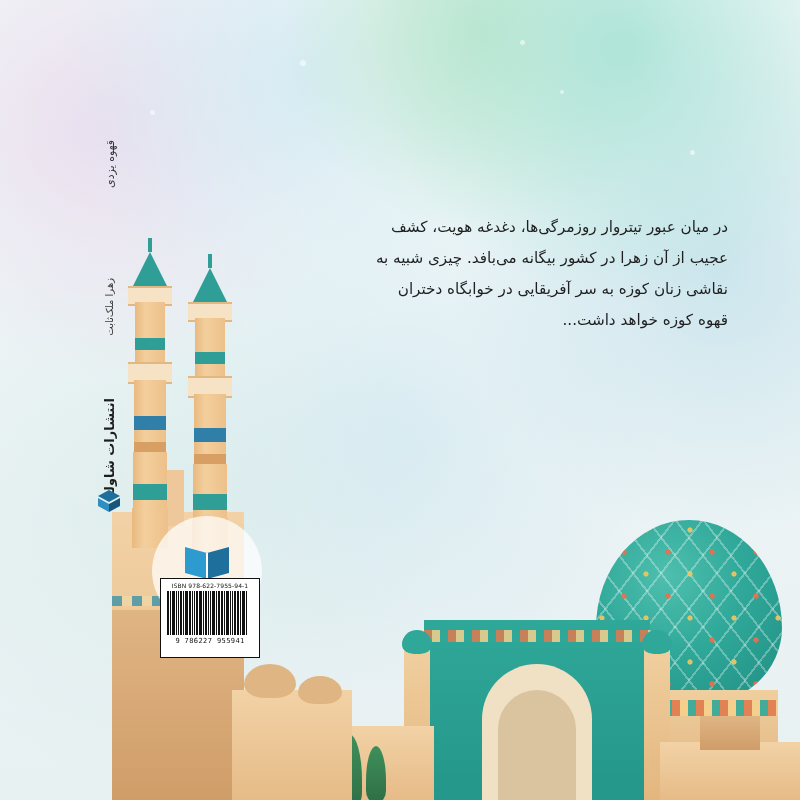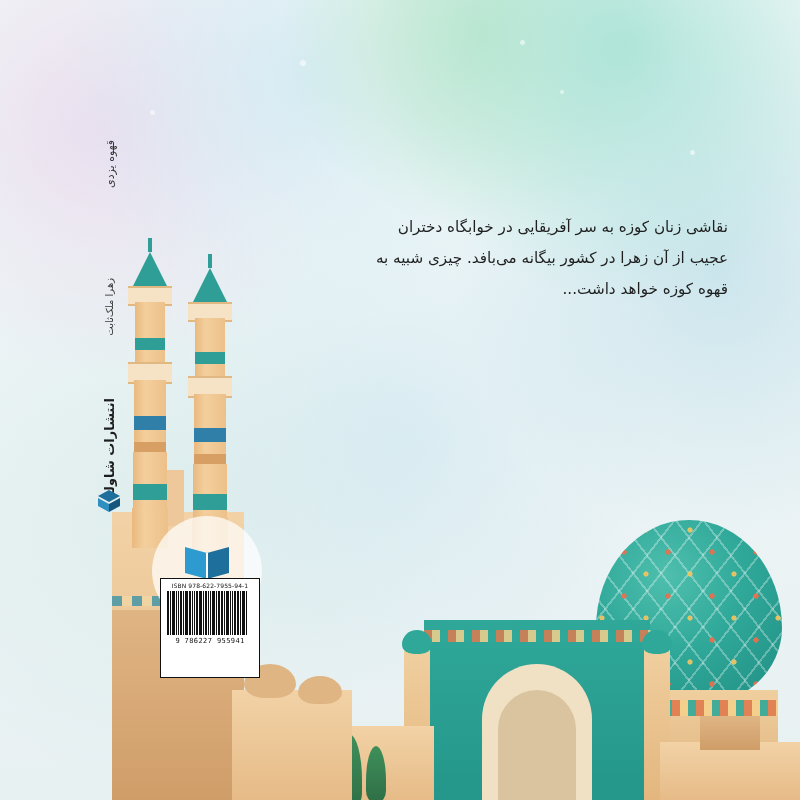--- a/index.html
+++ b/index.html
@@ -100,21 +100,21 @@
     font-size: 10px;
     color: #15486a;
     font-weight: bold;
     letter-spacing: 0.3px;
   }
 
   
   .barcode-box {
     position: absolute;
     left: 160px; top: 578px;
-    width: 100px; height: 100px;
+    width: 100px; height: 80px;
     background: #ffffff;
     border: 1px solid #111;
     padding: 3px 4px 2px 4px;
     box-sizing: border-box;
   }
   .isbn-line {
     font-family: "DejaVu Sans", sans-serif;
     font-size: 6px;
     color: #111;
     text-align: center;
@@ -422,18 +422,19 @@
         <i style="width:2px"></i>
         <i style="width:2px"></i>
         <i style="width:1px"></i>
       <i style="width:3px"></i>
         <i style="width:1px"></i>
     </div>
     <div class="barcode-digits">9 786227 955941</div>
   </div>
 
   <div class="blurb">
+    <div>در میان عبور تیتروار روزمرگی‌ها، دغدغه هویت، کشف</div>
+    <div>عجیب از آن زهرا در کشور بیگانه می‌بافد. چیزی شبیه به</div>
     <div>نقاشی زنان کوزه به سر آفریقایی در خوابگاه دختران</div>
-    <div>عجیب از آن زهرا در کشور بیگانه می‌بافد. چیزی شبیه به</div>
     <div>قهوه کوزه خواهد داشت...</div>
   </div>
 
 </div>
 
 </body></html>

